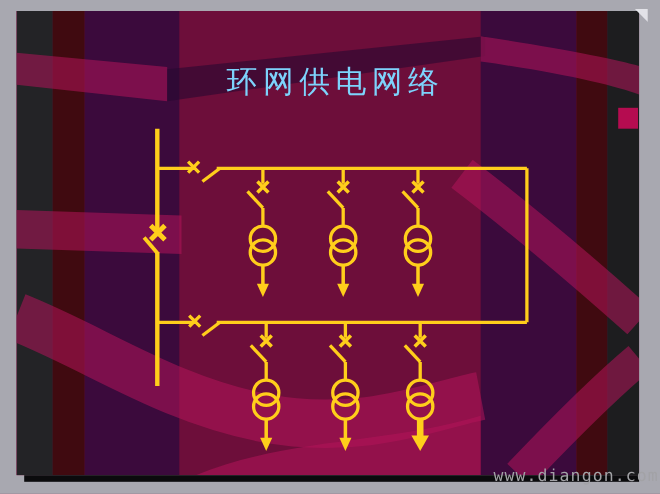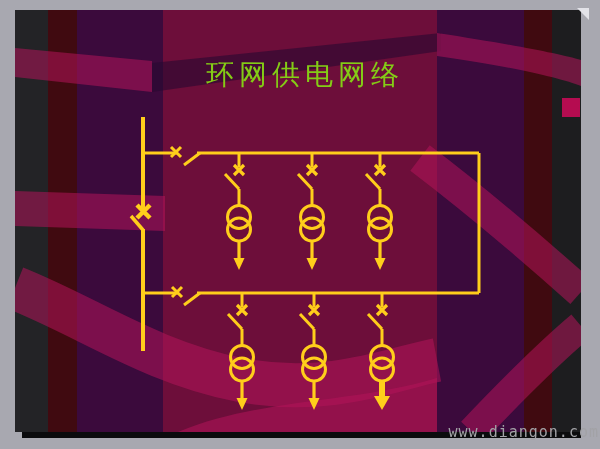--- a/index.html
+++ b/index.html
@@ -8,21 +8,21 @@
     background:#A8A8B0;
     font-family:"Liberation Sans", sans-serif;
   }
   .slide{
     position:absolute;left:15px;top:10px;width:566px;height:422px;
     overflow:hidden;background:#6D0E3A;
   }
   .slide svg{position:absolute;left:0;top:0;}
   .slide-title{
     position:absolute;left:191px;top:46px;width:230px;
-    font-size:28px;letter-spacing:5px;color:#84cc16;
+    font-size:28px;letter-spacing:5px;color:#7dd3fc;
     font-family:Liberation Mono, monospace;white-space:nowrap;
   }
   .kv-label{
     position:absolute;left:134px;top:99px;
     font-size:26px;color:#FBF6EE;
     font-family:"Liberation Serif", serif;white-space:nowrap;
   }
   .watermark{
     position:absolute;right:1px;top:423px;
     font-size:15px;letter-spacing:1px;color:#A2A2A6;

